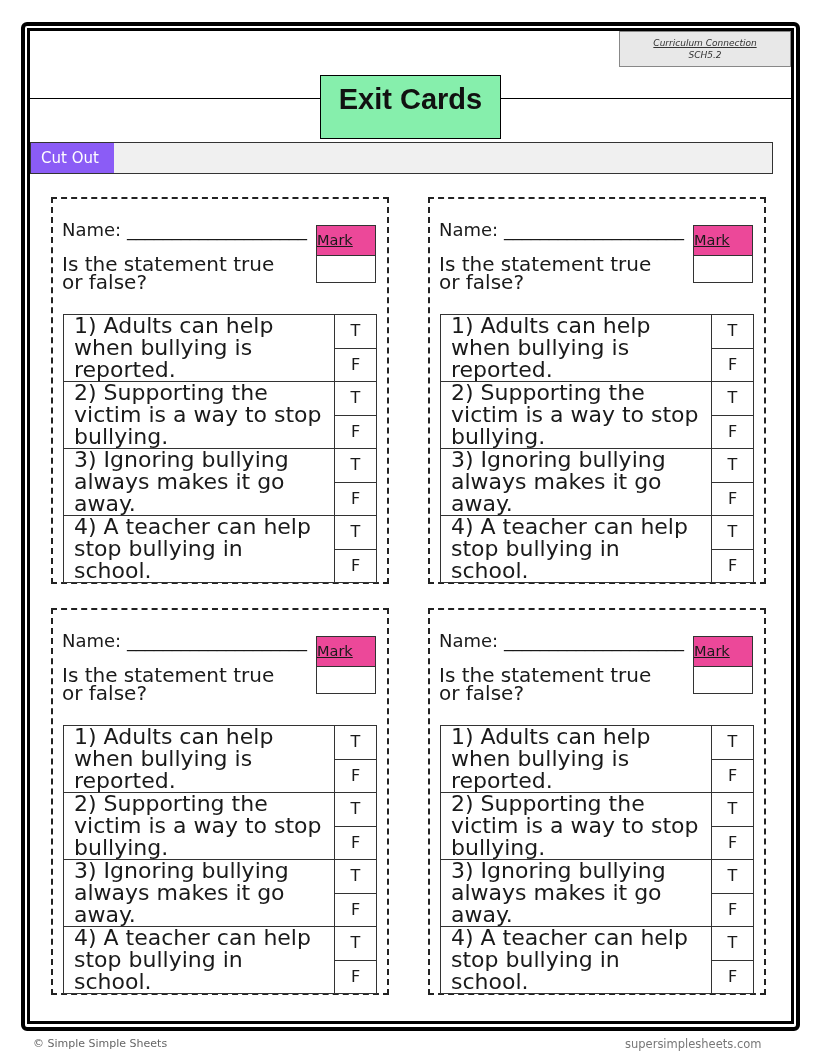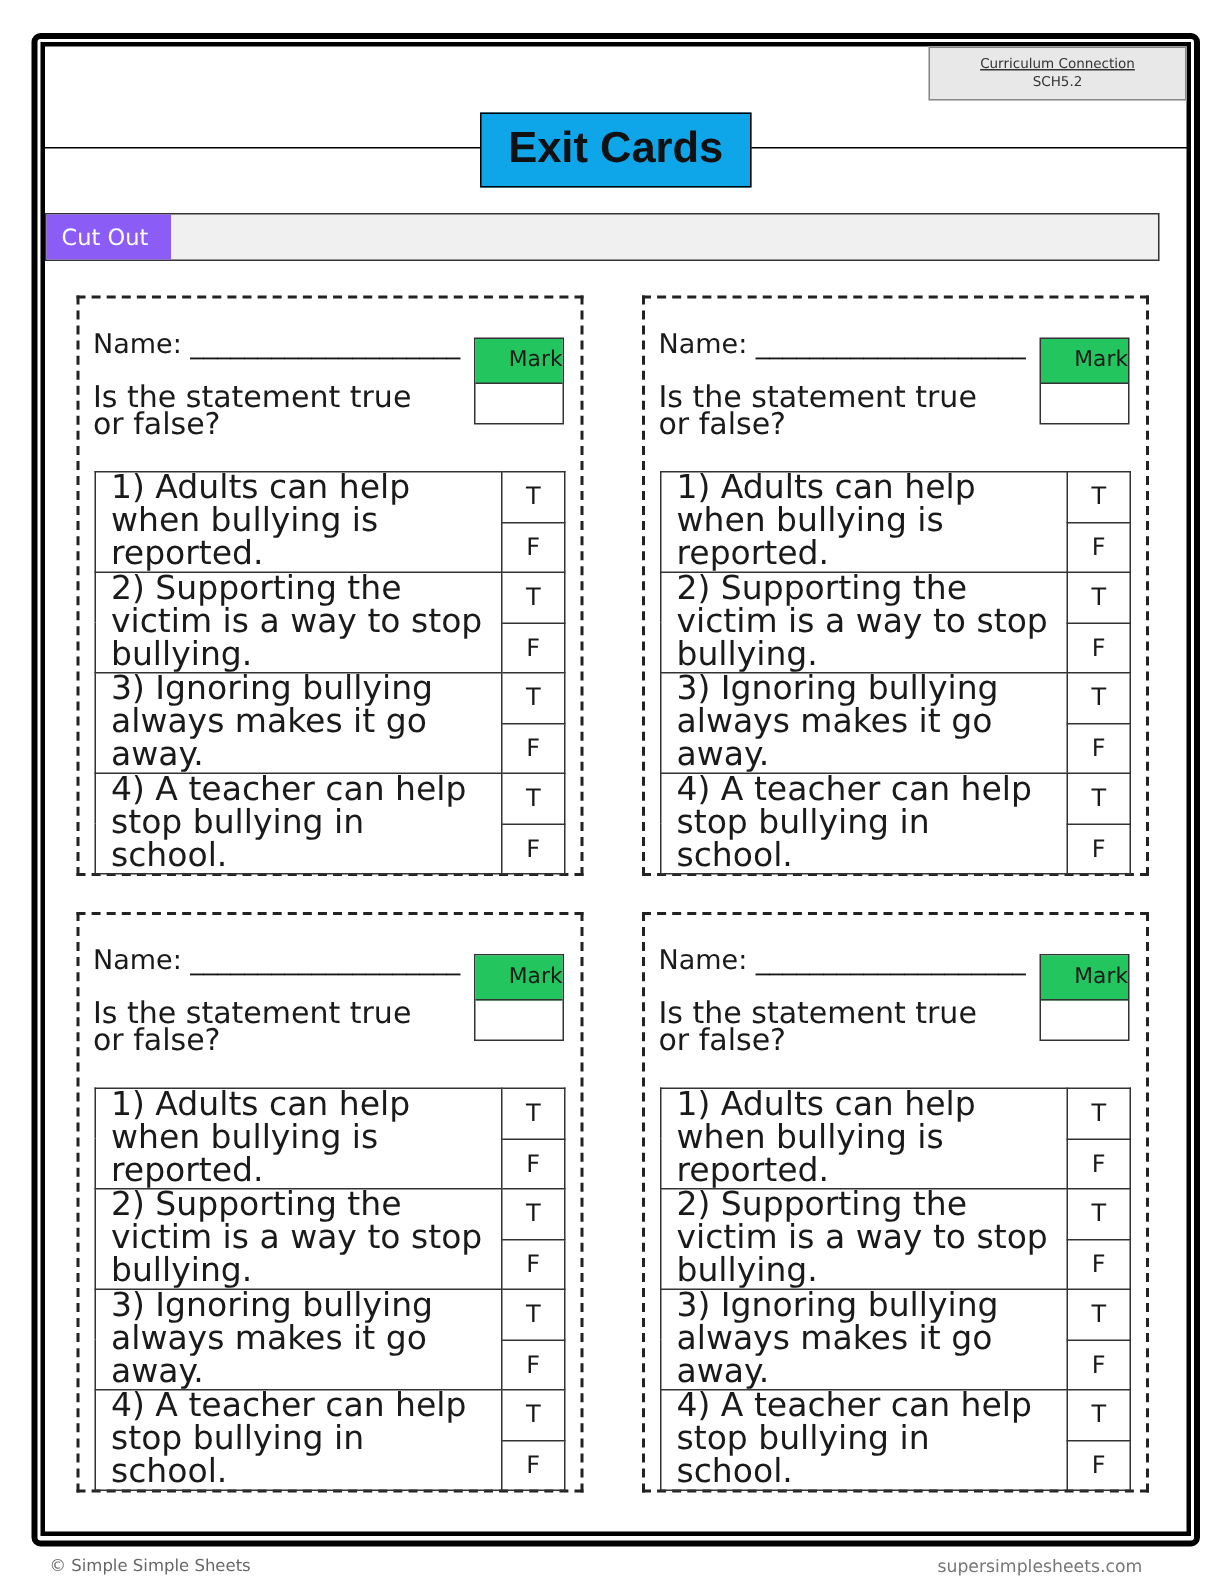--- a/index.html
+++ b/index.html
@@ -2,35 +2,35 @@
 <html><head>
 <meta charset="utf-8">
 <style>
   * { box-sizing: border-box; margin: 0; padding: 0; }
   body { width: 820px; height: 1058px; background: #fff; position: relative; overflow: hidden;
          font-family: "DejaVu Sans", sans-serif; color: #1a1a1a; }
   .abs { position: absolute; }
   .outer-border { left: 21px; top: 22px; width: 779px; height: 1009px; border: 4px solid #000; border-radius: 6px; }
   .inner-border { left: 27px; top: 28px; width: 767px; height: 996px; border: 3px solid #000; }
   .curriculum { left: 619px; top: 31px; width: 172px; height: 36px; background: #e8e8e8; border: 1px solid #888;
-                text-align: center; font-size: 9px; line-height: 12px; padding-top: 5px; color: #333; }
+                text-align: center; font-size: 9px; line-height: 12px; padding-top: 5px; color: #333; font-style: italic; }
   .curriculum .link { text-decoration: underline; }
   .title-line { left: 30px; top: 98px; width: 762px; height: 0; border-top: 1.5px solid #000; }
-  .title-box { left: 320px; top: 75px; width: 181px; height: 50px; background: #0ea5e9; border: 1.5px solid #000;
+  .title-box { left: 320px; top: 75px; width: 181px; height: 64px; background: #86efac; border: 1.5px solid #000;
                font-family: "Liberation Sans", sans-serif; font-weight: bold; font-size: 29px;
                text-align: center; line-height: 46px; color: #111; }
   .cut-bar { left: 30px; top: 142px; width: 743px; height: 32px; background: #f0f0f0; border: 1px solid #333; display: flex; }
   .cut-label { background: #8b5cf6; color: #fff; font-size: 15px; line-height: 30px; padding: 0 10px; width: 83px; }
   .cut-text { font-size: 15px; line-height: 30px; padding-left: 9px; color: #222; }
   .card { width: 338px; height: 387px; border: 2px dashed #222; }
   .card .name-row { position: absolute; left: 9px; top: 20px; font-size: 18px; }
   .card .question { position: absolute; left: 9px; top: 56px; font-size: 20px; line-height: 18px; width: 220px; }
   .card .mark-box { position: absolute; top: 26px; width: 60px; height: 58px; border: 1.5px solid #333; }
-  .card .mark-head { height: 30px; background: #22c55e; border-bottom: 1.5px solid #333; font-size: 14.5px;
-                     text-align: right; line-height: 28px; }
+  .card .mark-head { height: 30px; background: #ec4899; border-bottom: 1.5px solid #333; font-size: 14.5px;
+                     text-align: left; line-height: 28px; text-decoration: underline; }
   .card table { position: absolute; border-collapse: collapse; }
   .card td { border: 1.5px solid #333; font-size: 22px; }
   .card td.stmt { width: 271px; height: 64px; padding: 0 10px; line-height: 22px; vertical-align: middle; }
   .card td.tf { width: 42px; height: 32px; text-align: center; font-size: 16px; line-height: 30px; padding: 0; }
   .footer-left { left: 33px; top: 1037px; font-size: 11px; color: #666; }
   .footer-right { left: 625px; top: 1037px; font-size: 11.5px; color: #777; }
 </style>
 </head>
 <body>
 

